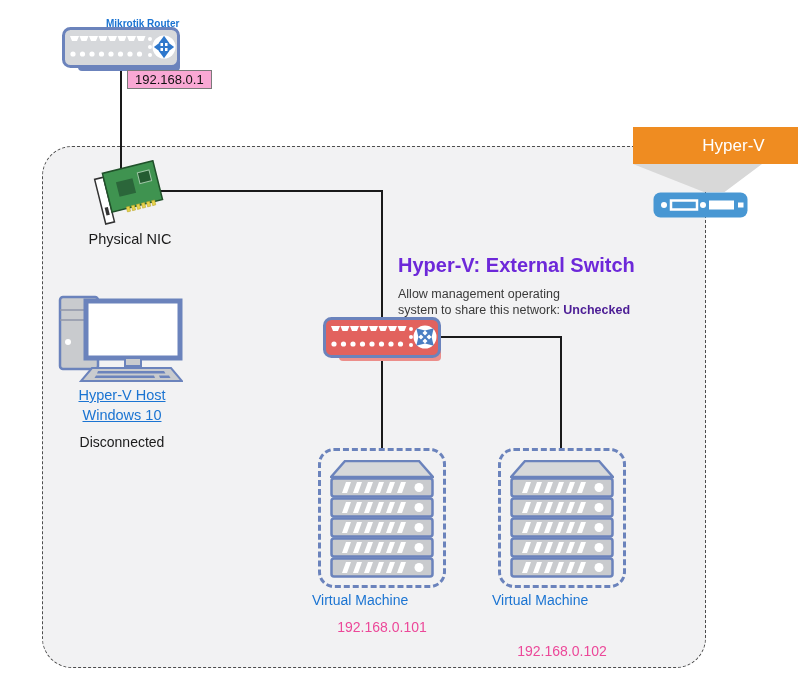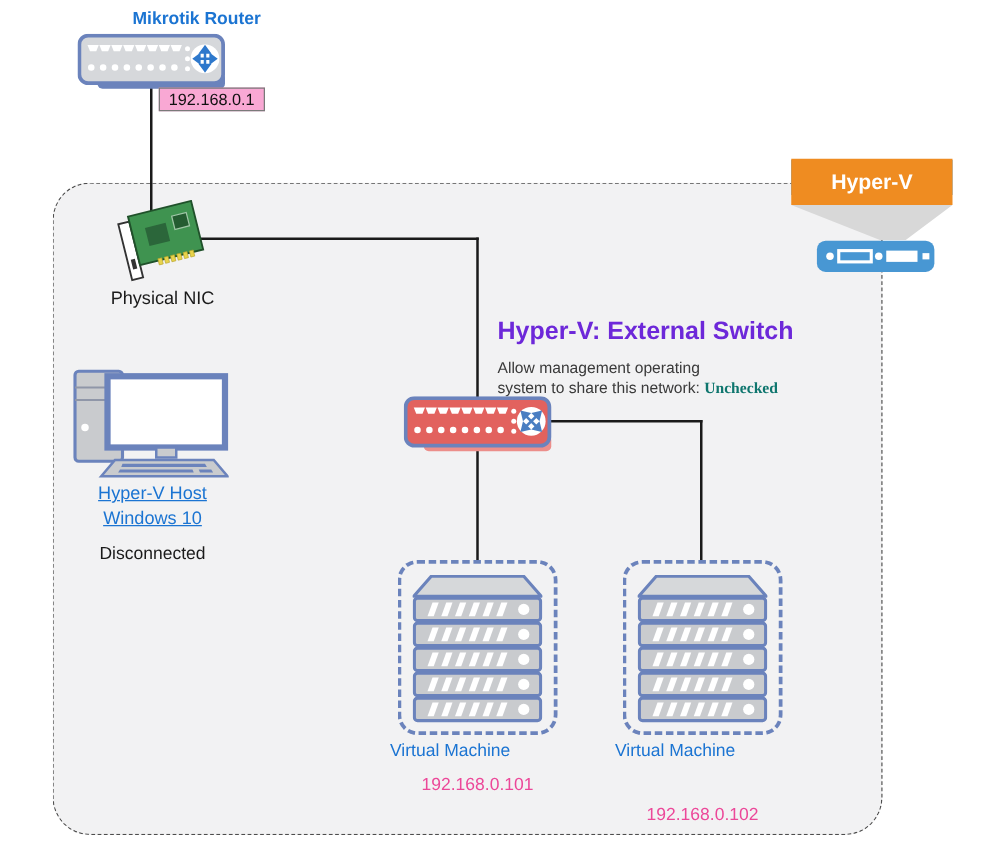--- a/index.html
+++ b/index.html
@@ -13,49 +13,49 @@
   
   .panel{
     left:42px;top:146px;width:662px;height:520px;
     background:#F2F2F3;border:1px dashed #4d4d4d;border-radius:30px;
     z-index:1;
   }
   
   .line{background:#1a1a1a;z-index:2;}
   
   .blue-label{color:#1B74D2;}
-  .router-name{left:106px;top:6px;font-size:14px;font-weight:700;z-index:4;}
+  .router-name{left:106px;top:18px;font-size:10px;font-weight:700;z-index:4;}
   .ip-box{
     left:127px;top:70px;background:#f9a8d4;border:1px solid #7a7a7a;
     padding:1px 7px;font-size:13px;color:#111;z-index:4;
   }
   .nic-label{left:70px;top:220px;width:120px;text-align:center;font-size:14.5px;z-index:4;margin-top:11px;}
   .host-labels{left:47px;top:385px;width:150px;text-align:center;z-index:4;}
   .host-labels .name{font-size:14.5px;line-height:20px;text-decoration:underline;}
   .host-labels .status{margin-top:9px;font-size:14px;color:#1a1a1a;}
   .vs-title{left:398px;top:254px;font-size:20px;font-weight:700;color:#6d28d9;z-index:4;}
   .vs-note{left:398px;top:287px;font-size:12.5px;color:#3a3a3a;line-height:15.5px;z-index:4;}
-  .vs-note b{color:#0f766e;font-family:Liberation Serif, serif;}
+  .vs-note b{color:#4c1d95;}
   .vm-box{
     width:128px;height:140px;border:3px dashed #6B83BC;border-radius:16px;
     box-sizing:border-box;z-index:3;
   }
   .vm-label{width:140px;font-size:14px;z-index:4;}
   .vm-ip{width:140px;text-align:center;font-size:14px;color:#ec4899;z-index:4;}
   
   .logo-squares{left:633px;top:108px;display:flex;gap:3px;z-index:5;margin-top:20px;}
   .logo-squares .sq{
     width:30px;height:28px;background:#4592CC;color:#fff;
     display:flex;align-items:center;justify-content:center;
     font-size:13px;font-weight:700;
   }
   .logo-bar{
     left:633px;top:127px;width:129px;height:37px;background:#EF8C21;color:#fff;
     display:flex;align-items:center;justify-content:center;
-    font-size:17px;font-weight:700;z-index:5;
+    font-size:17px;font-weight:400;z-index:5;padding-left:36px;
   }
   .logo-funnel{
     left:633px;top:164px;width:129px;height:28px;background:#D8D8D8;
     clip-path:polygon(0 0,100% 0,71% 100%,55% 100%);z-index:5;
   }
   .icon{z-index:4;}
   svg{display:block;}
 </style>
 </head>
 <body>

